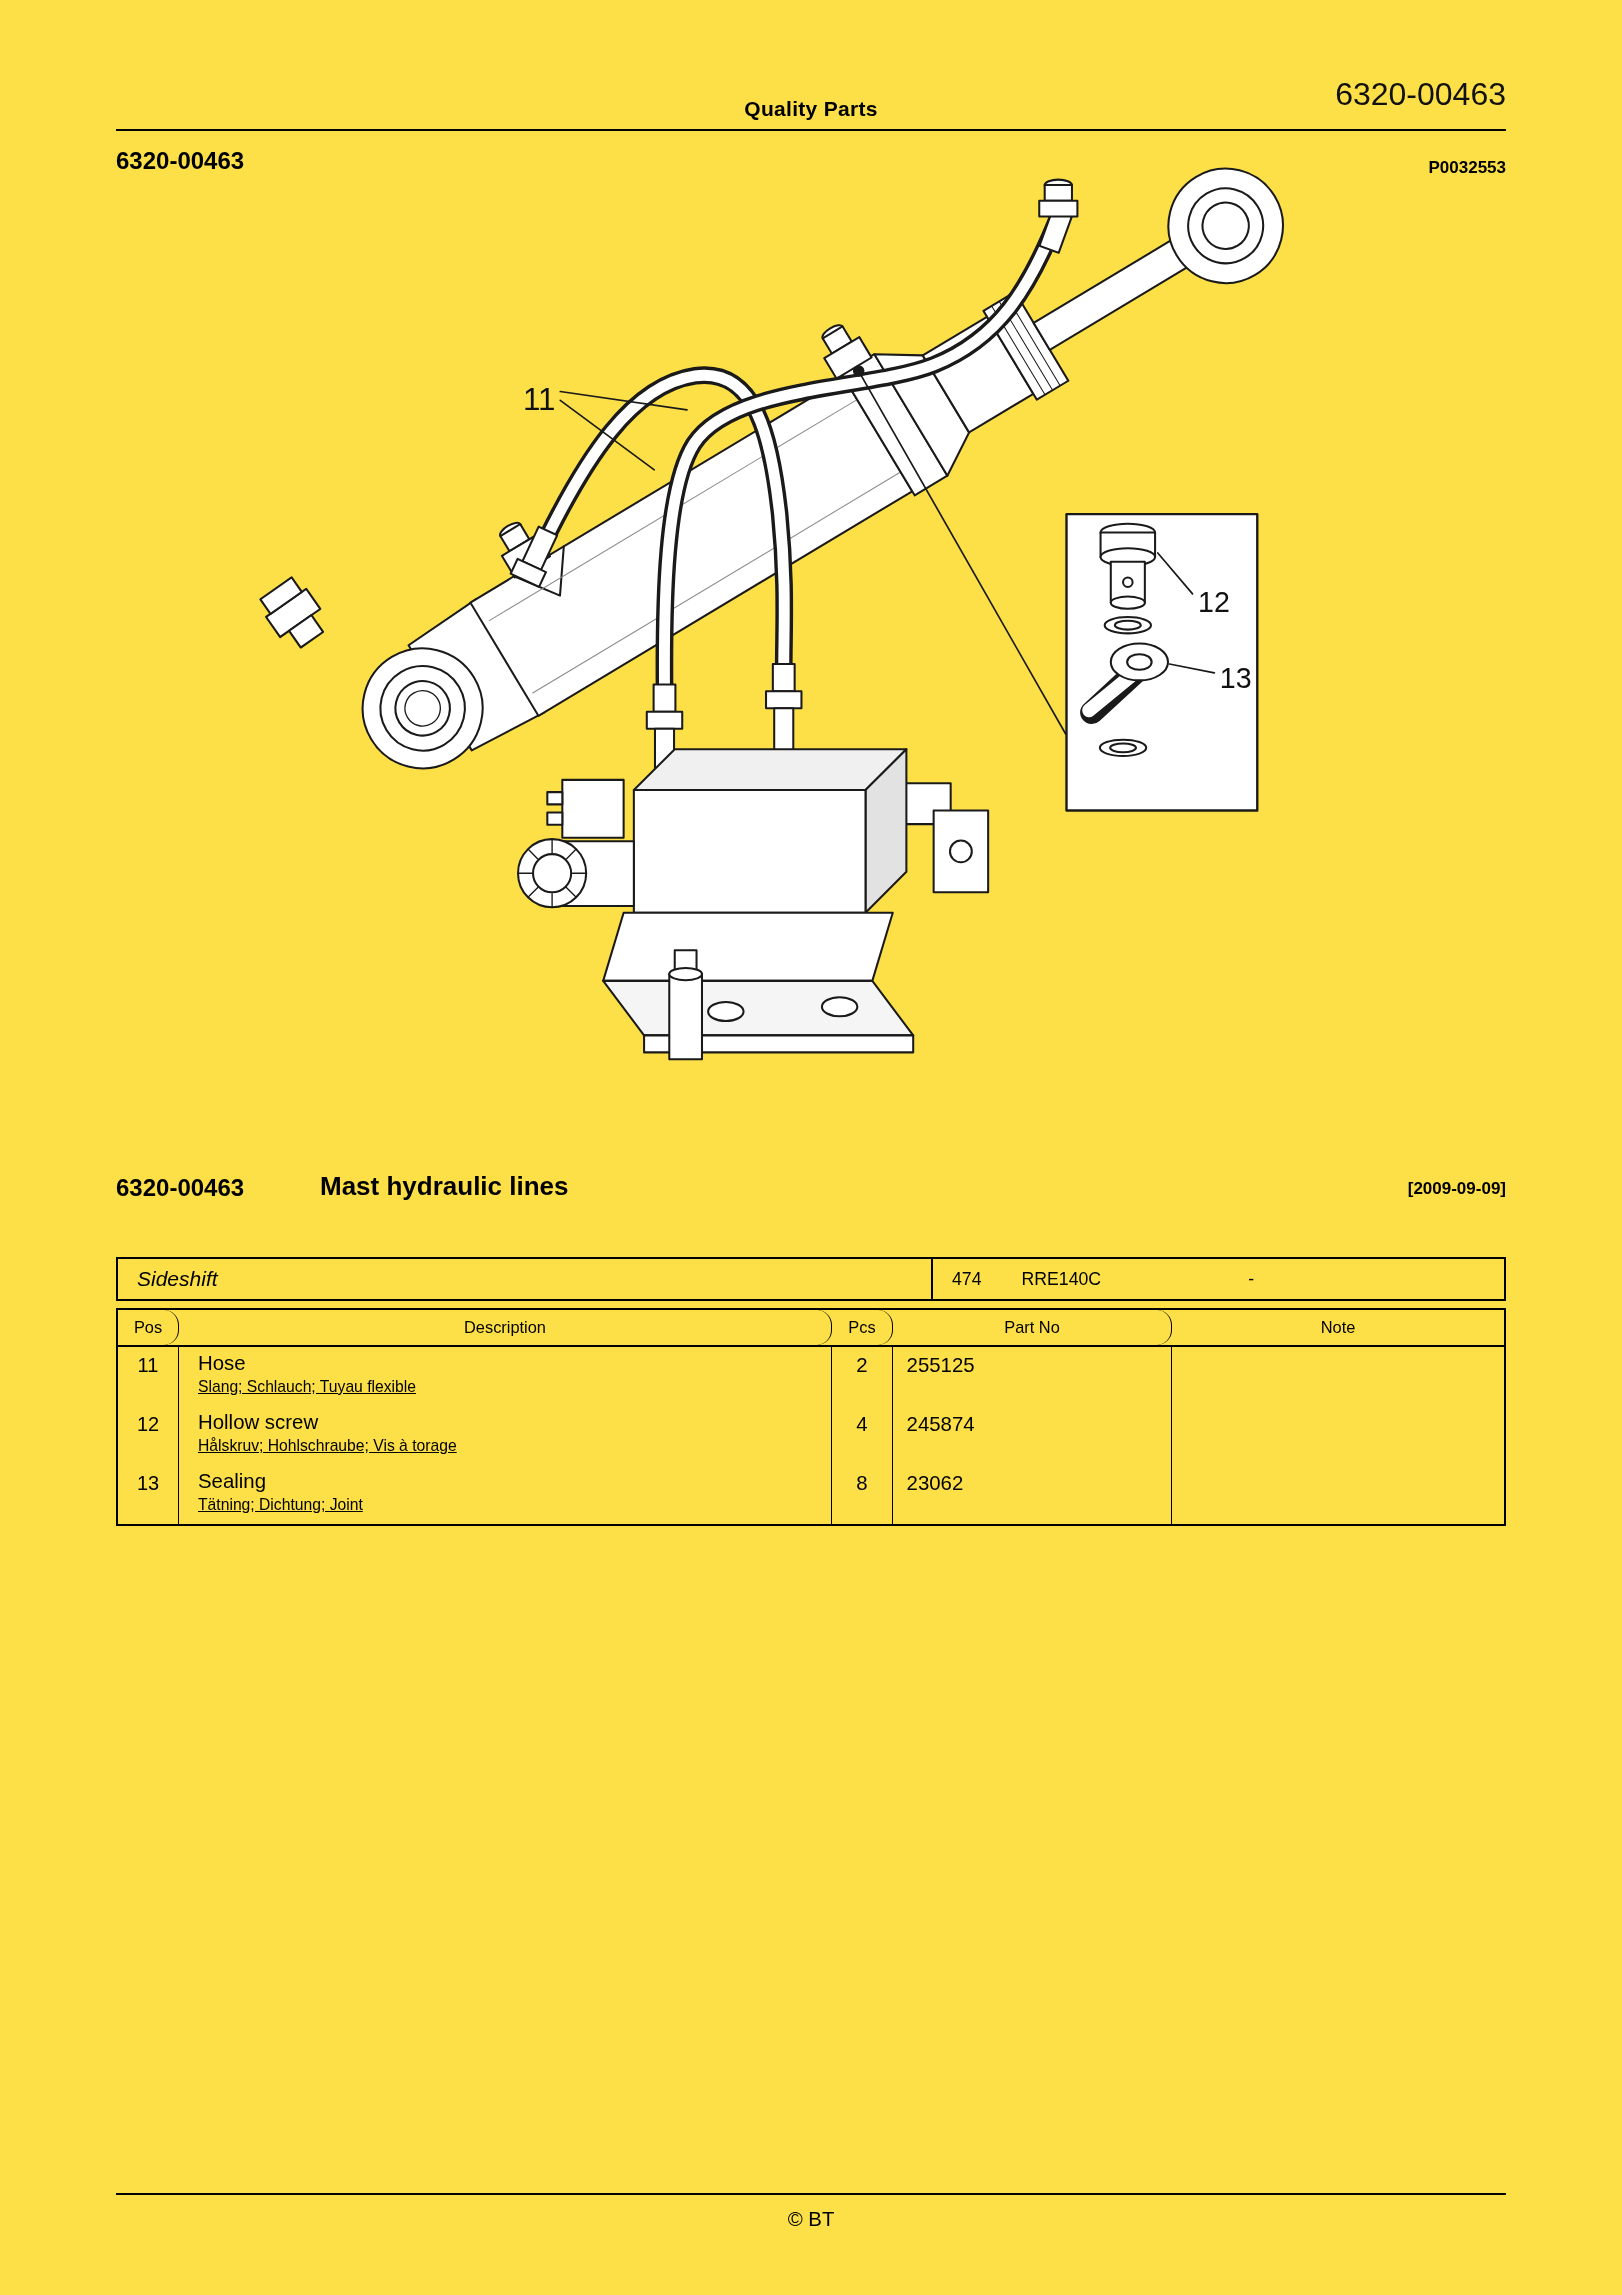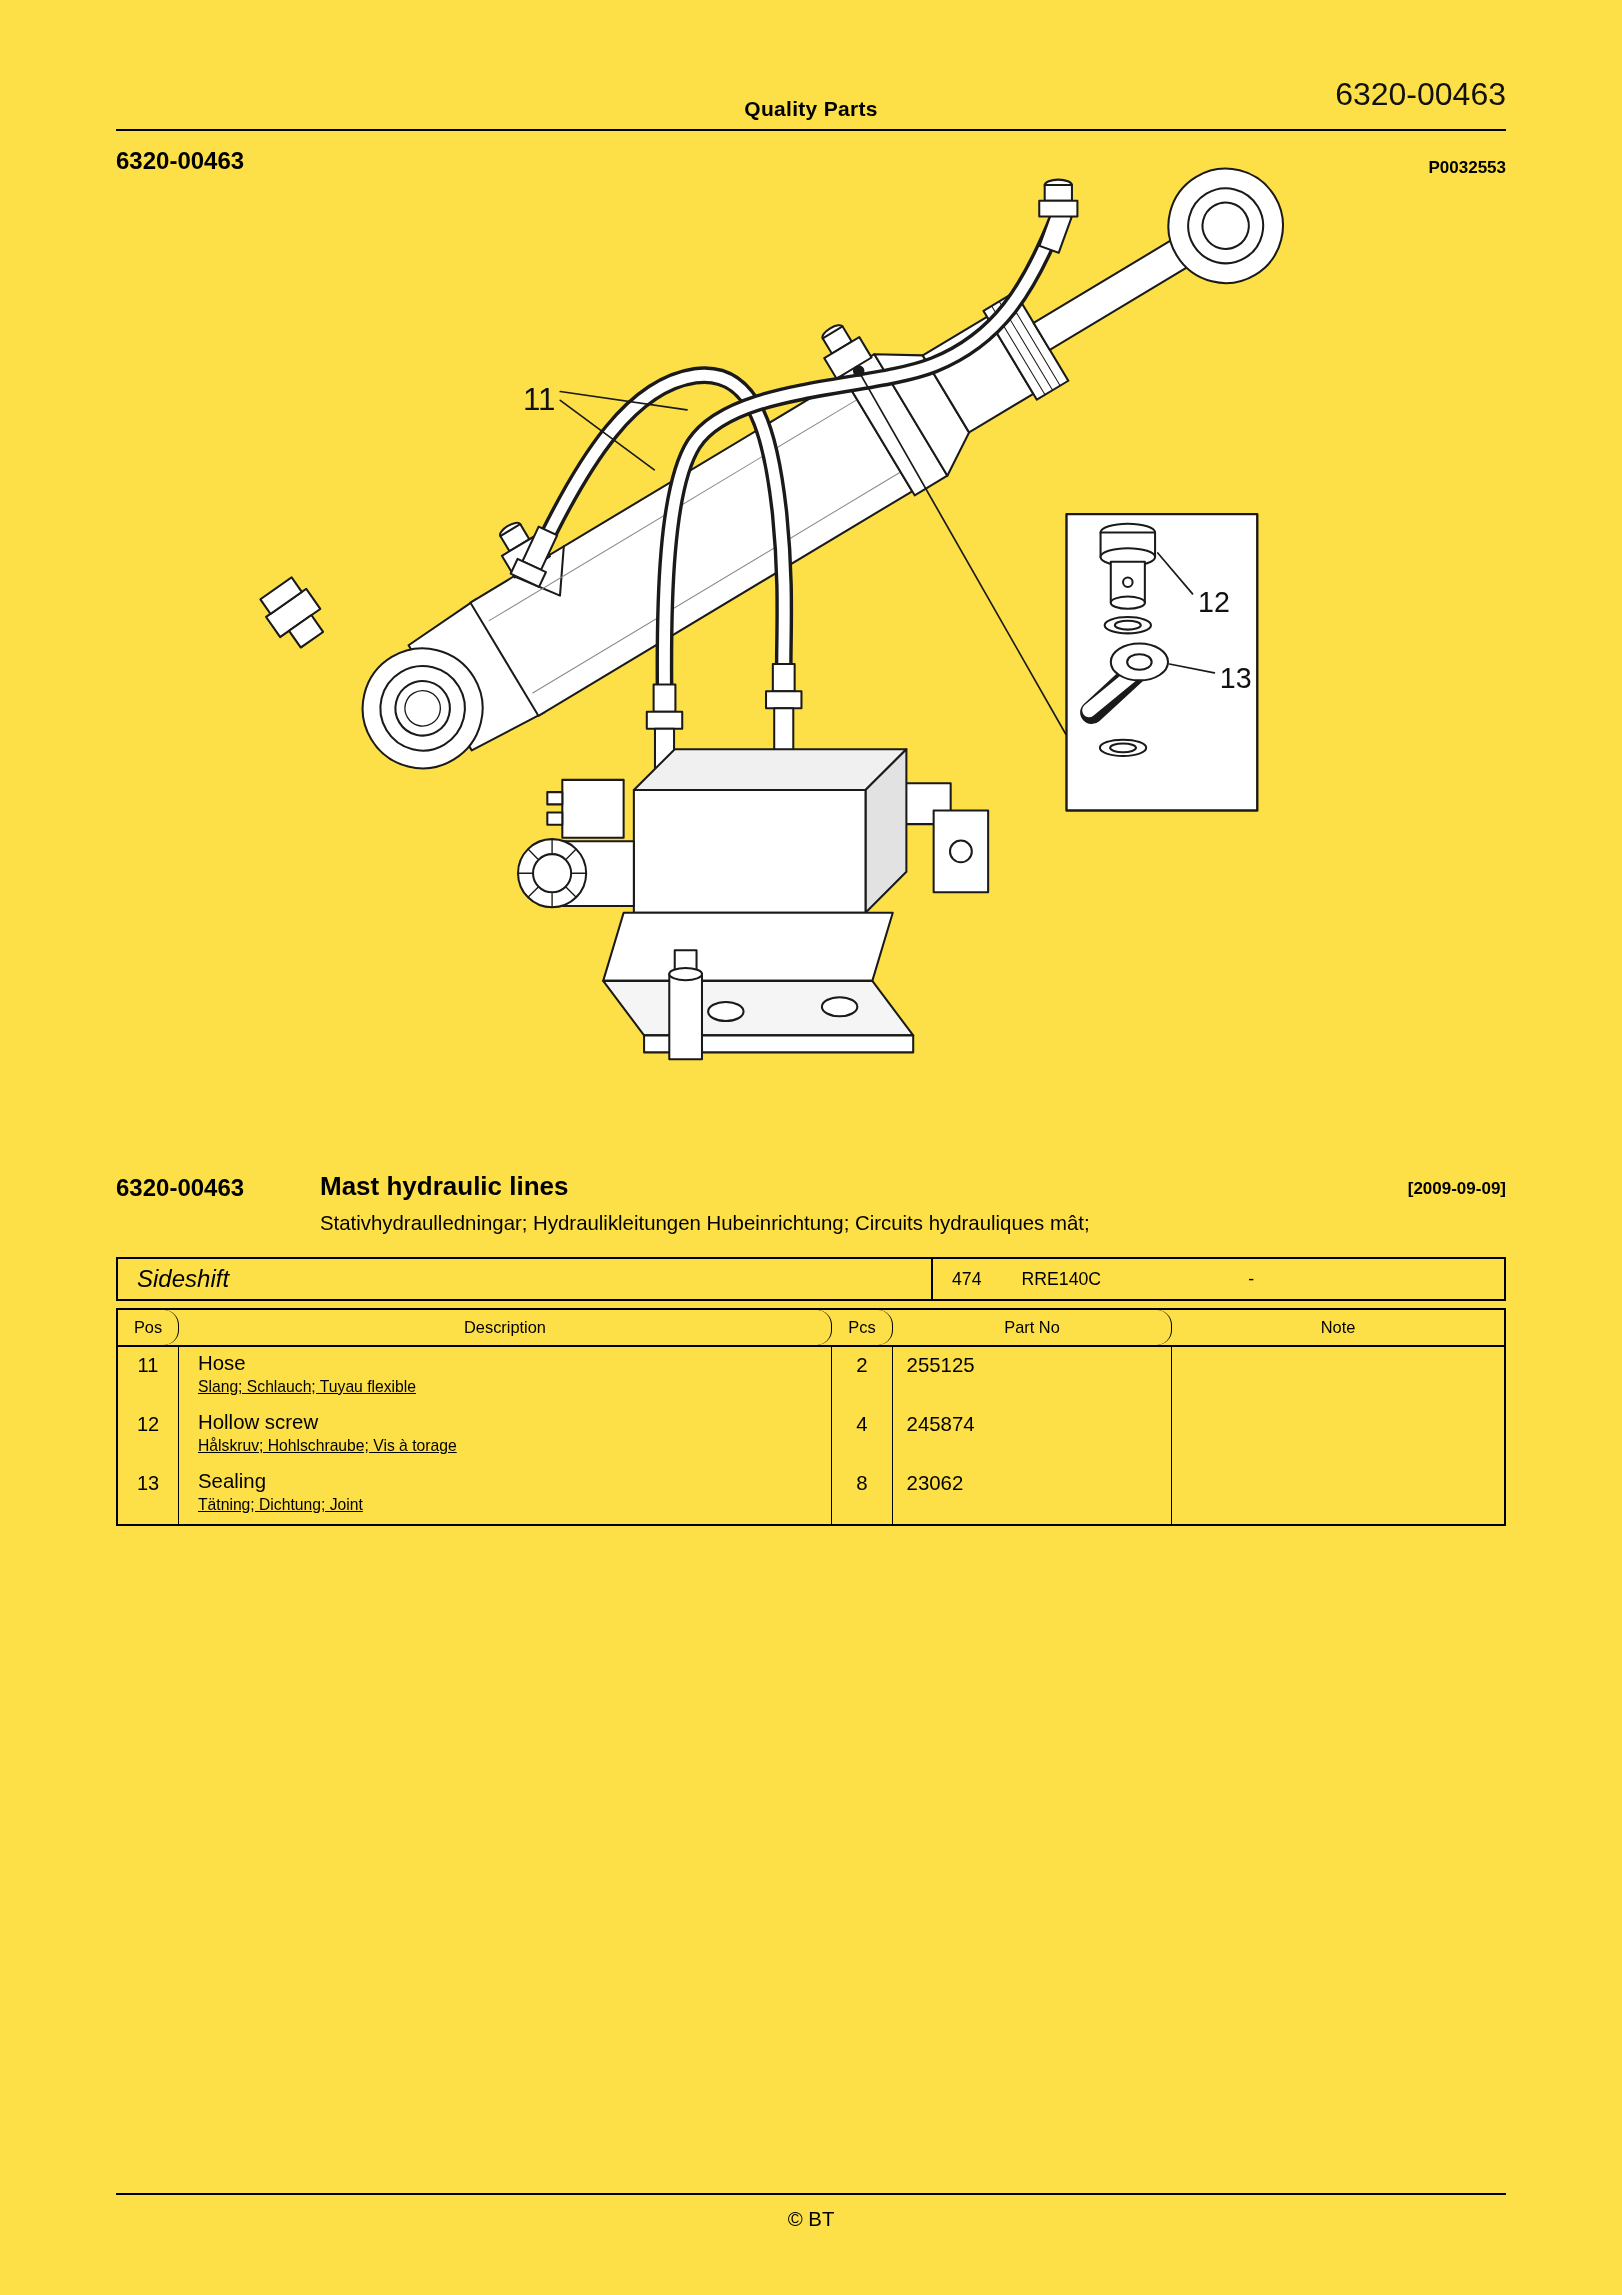--- a/index.html
+++ b/index.html
@@ -49,21 +49,21 @@
   .section-sub   { position: absolute; left: 320px; top: 1212px; font-size: 20.4px; }
   
   .table-area { position: absolute; left: 116px; top: 1257px; width: 1390px; }
   .variant-band {
     border: 2px solid #000; height: 44px;
     display: flex; align-items: center;
     margin-bottom: 6.8px;
   }
   .variant-name {
     flex: 0 0 815px; padding-left: 19px;
-    font-size: 24px; font-style: italic;
+    font-size: 21px; font-style: italic;
     border-right: 2px solid #000;
     height: 100%; display: flex; align-items: center;
   }
   .variant-rest { flex: 1; display: flex; align-items: center; font-size: 17.7px; }
   .variant-code  { margin-left: 19px; }
   .variant-model { margin-left: 40px; }
   .variant-serial{ margin-left: 147px; }
   .main-table { border: 2px solid #000; }
   .t-row {
     display: grid;
@@ -247,21 +247,20 @@
 
       <text class="callout-text" x="645" y="402" text-anchor="end" font-size="46">11</text>
       <text class="callout-text" x="1588" y="698" font-size="42">12</text>
       <text class="callout-text" x="1620" y="810" font-size="42">13</text>
     </svg>
   </div>
 
   <div class="section-code">6320-00463</div>
   <div class="section-title">Mast hydraulic lines</div>
   <div class="section-date">[2009-09-09]</div>
-  <div class="section-sub">Stativhydraulledningar; Hydraulikleitungen Hubeinrichtung; Circuits hydrauliques mât;</div>
 
   <div class="table-area">
 
     <div class="variant-band">
       <div class="variant-name">Sideshift</div>
       <div class="variant-rest">
         <span class="variant-code">474</span>
         <span class="variant-model">RRE140C</span>
         <span class="variant-serial">-</span>
       </div>

